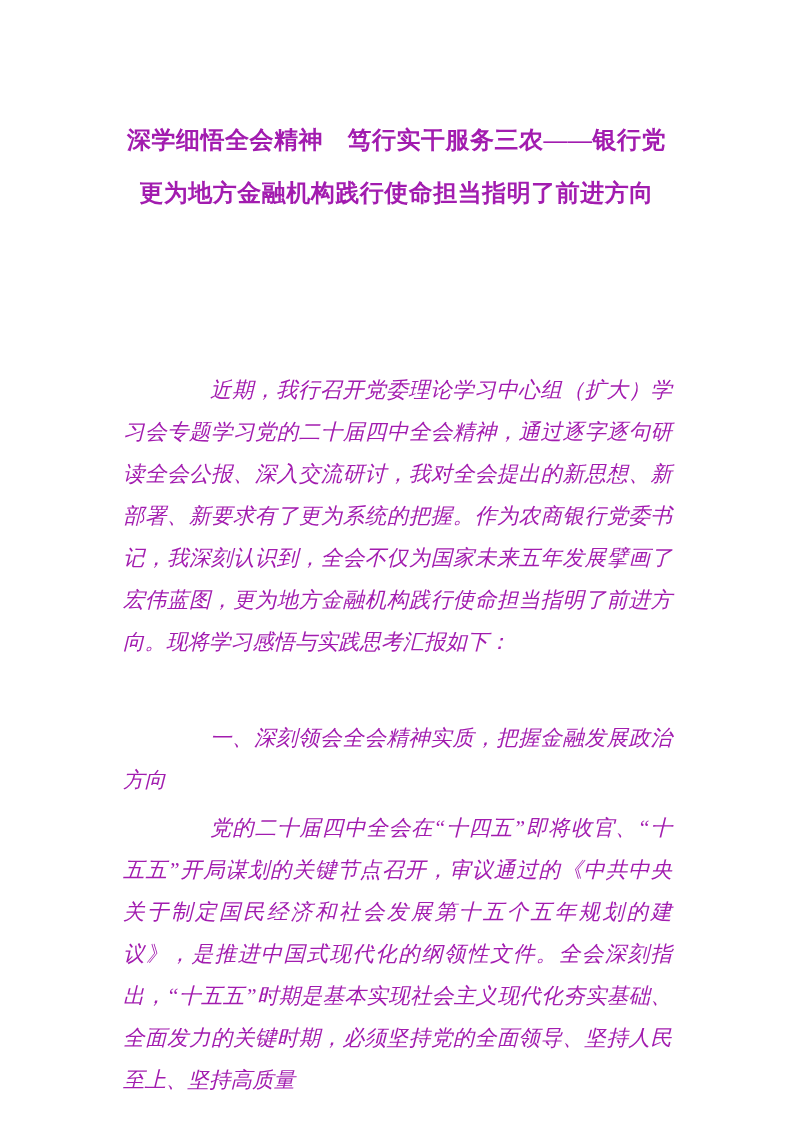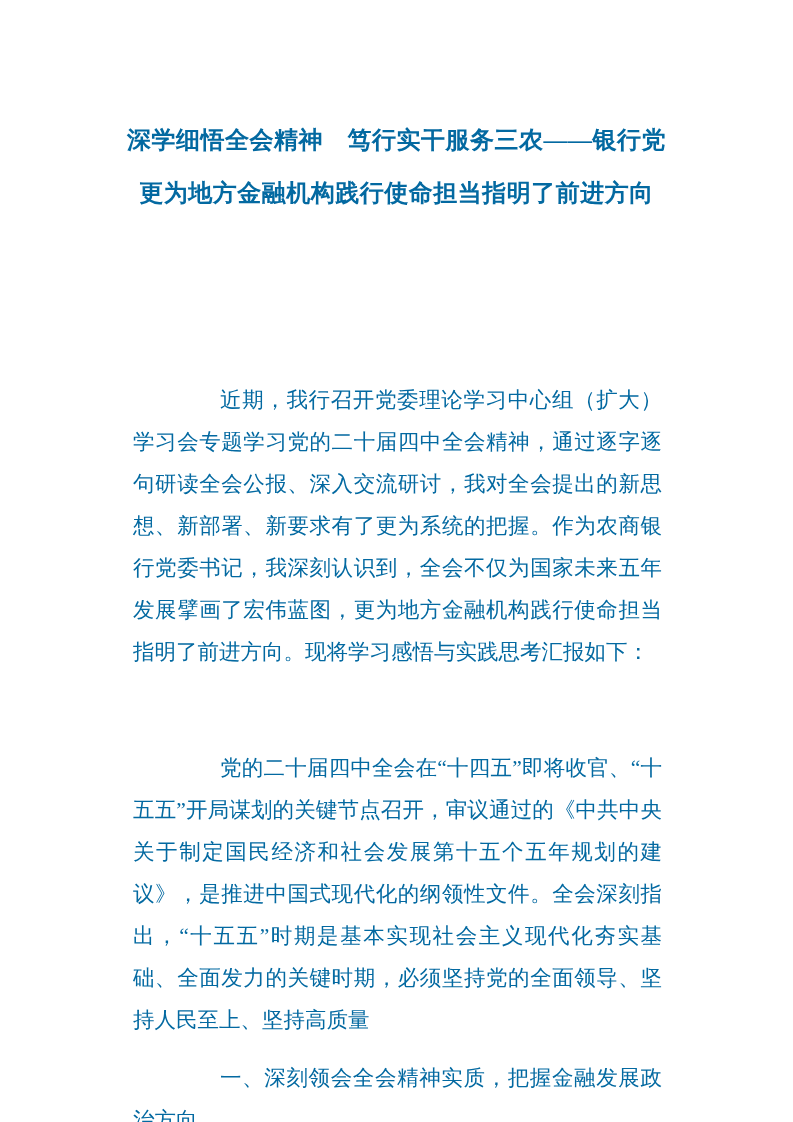--- a/index.html
+++ b/index.html
@@ -5,21 +5,21 @@
   html, body {
     margin: 0;
     padding: 0;
     background: #ffffff;
   }
   .page {
     position: relative;
     width: 793px;
     height: 1122px;
     background: #ffffff;
-    color: #0369a1;
+    color: #a21caf;
     overflow: hidden;
     font-family: "Liberation Serif", serif;
   }
   .doc-title {
     position: absolute;
     top: 114px;
     left: 0;
     width: 793px;
     text-align: center;
     font-size: 24px;
@@ -33,41 +33,42 @@
     top: 363px;
     left: 117px;
     width: 561px;
     font-size: 21.5px;
     line-height: 42px;
     text-align: justify;
     text-justify: inter-ideograph;
     word-break: break-all;
   }
   .doc-body p {
-    margin: 16px;
+    margin: 6px;
     padding: 0;
     text-indent: 87px;
+    font-style: italic;
   }
   .blank-line {
     height: 42px;
   }
 </style>
 </head>
 <body>
 
 <div class="page">
 
   <div class="doc-title">
     <div>深学细悟全会精神　笃行实干服务三农——银行党</div>
     <div>更为地方金融机构践行使命担当指明了前进方向</div>
   </div>
 
   <div class="doc-body">
     <p>近期，我行召开党委理论学习中心组（扩大）学习会专题学习党的二十届四中全会精神，通过逐字逐句研读全会公报、深入交流研讨，我对全会提出的新思想、新部署、新要求有了更为系统的把握。作为农商银行党委书记，我深刻认识到，全会不仅为国家未来五年发展擘画了宏伟蓝图，更为地方金融机构践行使命担当指明了前进方向。现将学习感悟与实践思考汇报如下：</p>
 
     <div class="blank-line"></div>
 
+    <p>一、深刻领会全会精神实质，把握金融发展政治方向</p>
+
     <p>党的二十届四中全会在“十四五”即将收官、“十五五”开局谋划的关键节点召开，审议通过的《中共中央关于制定国民经济和社会发展第十五个五年规划的建议》，是推进中国式现代化的纲领性文件。全会深刻指出，“十五五”时期是基本实现社会主义现代化夯实基础、全面发力的关键时期，必须坚持党的全面领导、坚持人民至上、坚持高质量</p>
-
-    <p>一、深刻领会全会精神实质，把握金融发展政治方向</p>
   </div>
 
 </div>
 
 </body></html>

